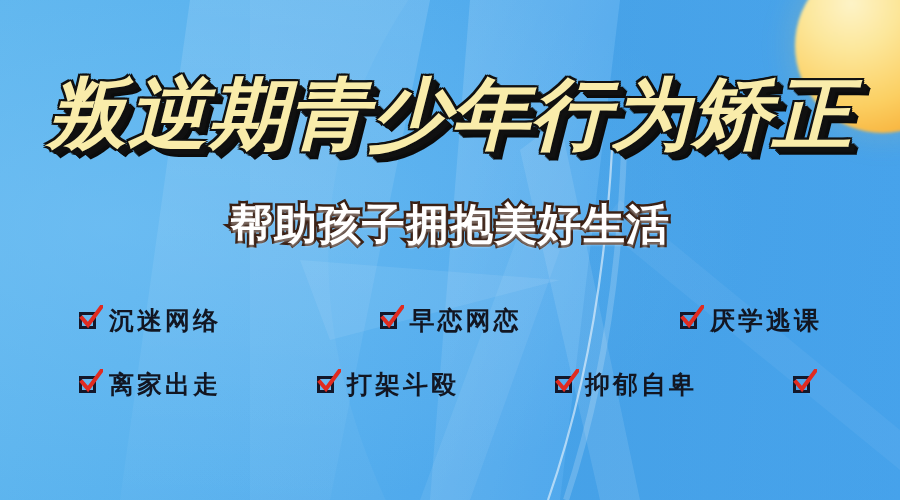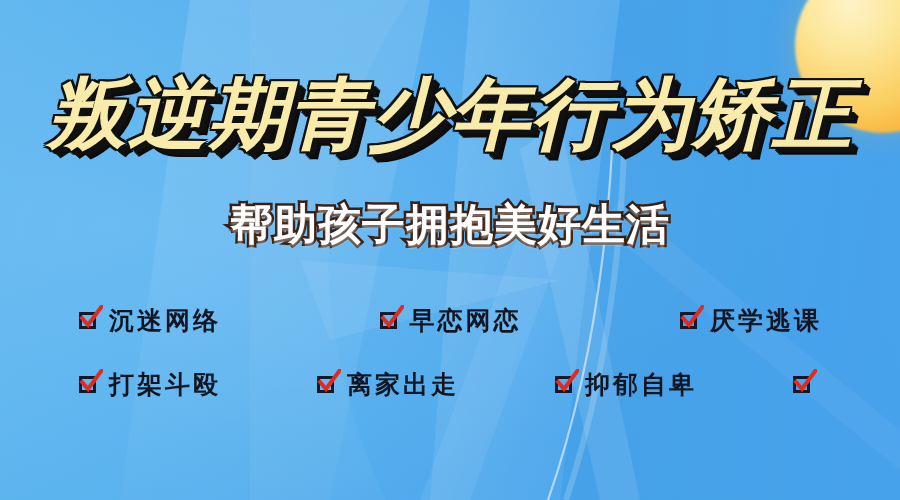--- a/index.html
+++ b/index.html
@@ -203,30 +203,30 @@
     </div>
 
     <div class="check-row" style="margin-top:6px;">
       <div class="check-item">
         <span class="check-box">
           <span class="box"></span>
           <svg class="tick" viewBox="0 0 25 25">
               <path d="M4 13 L10 20 L24 1" stroke="#e02b20" stroke-width="4" fill="none" stroke-linecap="square"></path>
             </svg>
         </span>
+        <span class="check-label">离家出走</span>
+      </div>
+      <div class="check-item">
+        <span class="check-box">
+          <span class="box"></span>
+          <svg class="tick" viewBox="0 0 25 25">
+              <path d="M4 13 L10 20 L24 1" stroke="#e02b20" stroke-width="4" fill="none" stroke-linecap="square"></path>
+            </svg>
+        </span>
         <span class="check-label">打架斗殴</span>
-      </div>
-      <div class="check-item">
-        <span class="check-box">
-          <span class="box"></span>
-          <svg class="tick" viewBox="0 0 25 25">
-              <path d="M4 13 L10 20 L24 1" stroke="#e02b20" stroke-width="4" fill="none" stroke-linecap="square"></path>
-            </svg>
-        </span>
-        <span class="check-label">离家出走</span>
       </div>
       <div class="check-item">
         <span class="check-box">
           <span class="box"></span>
           <svg class="tick" viewBox="0 0 25 25">
               <path d="M4 13 L10 20 L24 1" stroke="#e02b20" stroke-width="4" fill="none" stroke-linecap="square"></path>
             </svg>
         </span>
         <span class="check-label">抑郁自卑</span>
       </div>

